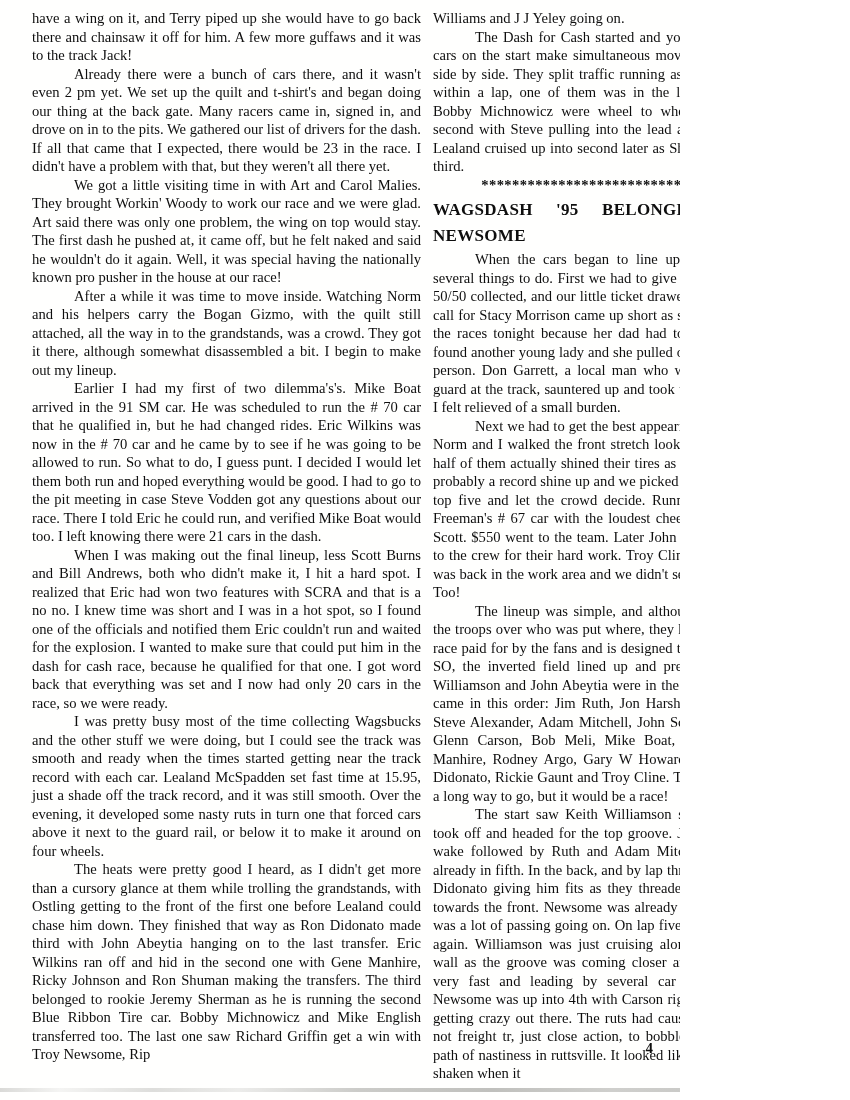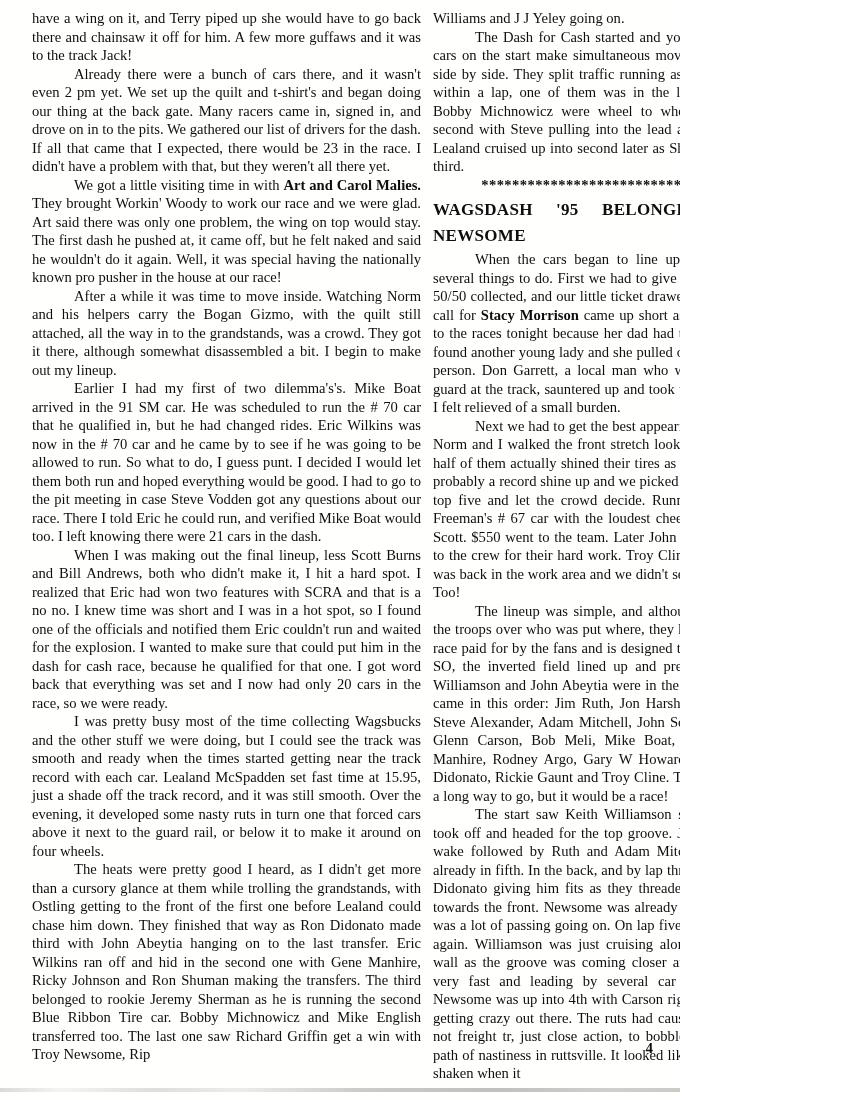--- a/index.html
+++ b/index.html
@@ -10,21 +10,21 @@
     font-family:"Liberation Serif", serif; color:#0e0e0e;
   }
   .column {
     position:absolute; top:9px; width:389px;
     text-align:justify; font-size:14.6px; line-height:18.5px;
   }
   .column.left  { left:32px; }
   .column.right { left:433px; }
   p.para { margin:0; padding:0; }
   p.para.indent { text-indent:42px; }
-  .b { font-weight:bold; }
+  .b { font-weight:normal; }
   .separator {
     font-weight:bold; text-align:center; line-height:18.5px;
     letter-spacing:0.4px; margin:0;
   }
   .heading {
     font-size:17px; line-height:25.5px; font-weight:bold;
     text-align:justify; letter-spacing:0.3px; margin:3px 0 2px 0;
   }
   .page-number {
     position:absolute; right:27px; top:1040px;

